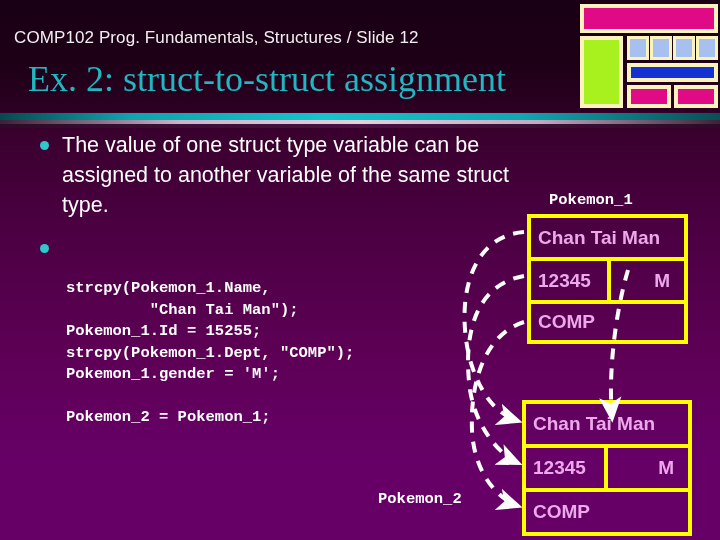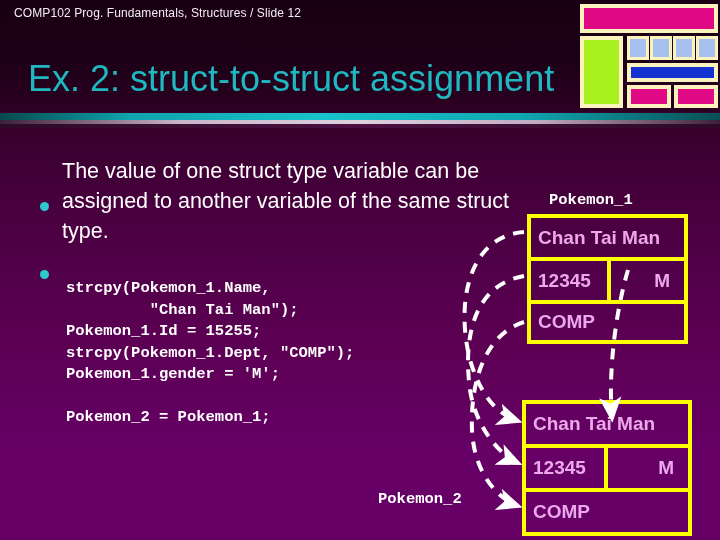--- a/index.html
+++ b/index.html
@@ -18,31 +18,31 @@
 
   
   .header-band {
     position: absolute;
     left: 0; top: 0;
     width: 720px; height: 112px;
     background: linear-gradient(to bottom, #1a0014 0%, #1d0017 55%, #2d0023 100%);
   }
   .header-label {
     position: absolute;
-    left: 14px; top: 6px;
-    font-size: 12px;
+    left: 14px; top: 28px;
+    font-size: 17px;
     color: #f2eef2;
     letter-spacing: 0.1px;
     white-space: nowrap;
   }
   .slide-title {
     position: absolute;
     left: 28px; top: 57px;
     width: 560px;
-    font-family: Liberation Sans, sans-serif;
+    font-family: Liberation Serif, serif;
     font-size: 36px;
     line-height: 44px;
     color: #1fb8c0;
     white-space: nowrap;
   }
 
   
   .divider-teal {
     position: absolute;
     left: 0; top: 113px;
@@ -66,22 +66,21 @@
   .deco { position: absolute; }
   .deco-frame {
     background: #fbf3bd;
     box-sizing: border-box;
   }
 
   
   .bullet-row {
     position: absolute;
     display: flex;
-    align-items: center;
-    margin-top: 26px;
+    align-items: flex-start;
   }
   .bullet-dot {
     width: 9px; height: 9px;
     border-radius: 50%;
     background: #2ec9cc;
     margin-top: 11px;
     margin-right: 13px;
     flex: none;
   }
   .bullet-text {

